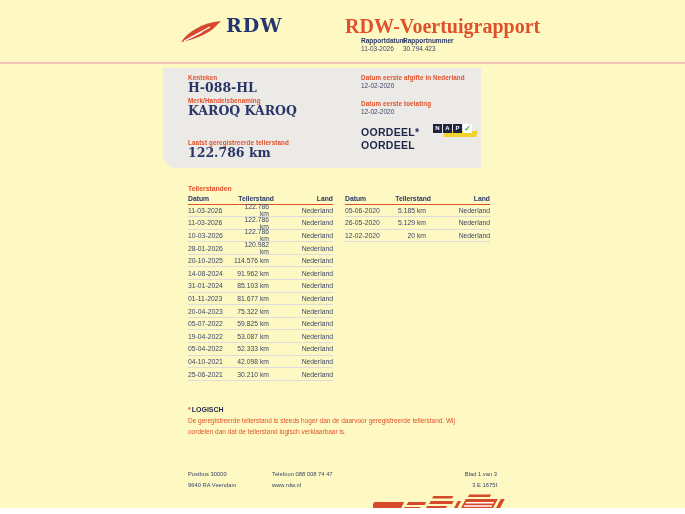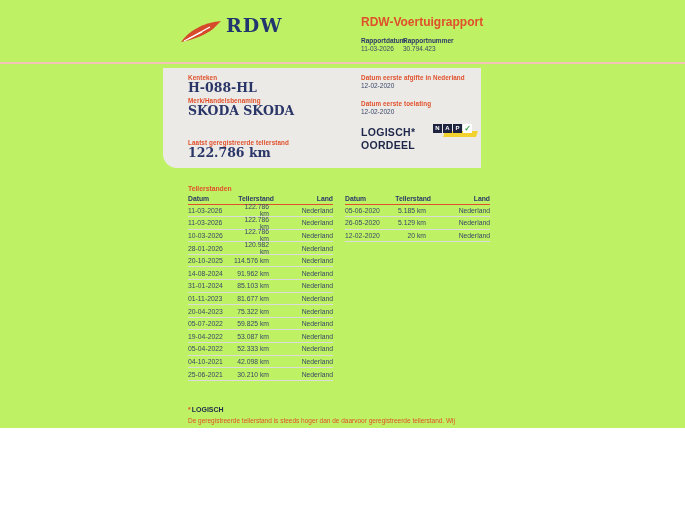--- a/index.html
+++ b/index.html
@@ -1,25 +1,25 @@
 <!DOCTYPE html>
 <html><head>
 <meta charset="utf-8">
 <style>
   html,body{margin:0;padding:0;background:#ffffff;}
-  .page{position:relative;width:685px;height:428px;background:#bef264;
+  .page{position:relative;width:685px;height:508px;background:#fef9c3;
         font-family:"Liberation Sans",sans-serif;overflow:hidden;}
   .abs{position:absolute;}
 
   
   .top-divider{top:62px;left:0;width:685px;height:2px;background:#f2c3b6;}
   .logo-text{left:226px;top:14px;font-family:"DejaVu Serif",serif;font-weight:bold;
              font-size:19px;color:#22356F;letter-spacing:1px;}
-  .doc-title{left:361px;top:15px;font-family:Liberation Sans, sans-serif;font-weight:bold;
-             font-size:12px;color:#E0502B;}
+  .doc-title{left:345px;top:15px;font-family:Liberation Serif, serif;font-weight:bold;
+             font-size:20px;color:#E0502B;}
   .meta-label{font-size:6.5px;font-weight:bold;color:#2B3668;}
   .meta-value{font-size:6.5px;color:#3A4667;}
 
   
   .vehicle-panel{left:163px;top:68px;width:318px;height:100px;background:#ECEAE7;
                  border-bottom-left-radius:14px;}
   .f-label{font-size:6.3px;font-weight:bold;color:#E0502B;letter-spacing:.1px;}
   .f-value-serif{font-family:"DejaVu Serif",serif;font-size:12.5px;color:#2B3668;font-weight:bold;}
   .f-value-sm{font-size:6.5px;color:#3A4667;}
   .oordeel{font-size:10.5px;font-weight:bold;color:#1E2749;letter-spacing:.3px;line-height:12.5px;}
@@ -78,33 +78,33 @@
   <div class="abs meta-value" style="left:361px;top:45px;">11-03-2026</div>
   <div class="abs meta-label" style="left:403px;top:37px;">Rapportnummer</div>
   <div class="abs meta-value" style="left:403px;top:45px;">30.794.423</div>
 
   <div class="abs vehicle-panel"></div>
 
   <div class="abs f-label" style="left:188px;top:74px;">Kenteken</div>
   <div class="abs f-value-serif" style="left:188px;top:80px;">H-088-HL</div>
 
   <div class="abs f-label" style="left:188px;top:97px;">Merk/Handelsbenaming</div>
-  <div class="abs f-value-serif" style="left:188px;top:103px;">SKODA SKODA</div>
+  <div class="abs f-value-serif" style="left:188px;top:103px;">KAROQ KAROQ</div>
 
   <div class="abs f-label" style="left:188px;top:139px;">Laatst geregistreerde tellerstand</div>
   <div class="abs f-value-serif" style="left:188px;top:145px;">122.786 km</div>
 
   <div class="abs f-label" style="left:361px;top:74px;">Datum eerste afgifte in Nederland</div>
   <div class="abs f-value-sm" style="left:361px;top:82px;">12-02-2020</div>
 
   <div class="abs f-label" style="left:361px;top:100px;">Datum eerste toelating</div>
   <div class="abs f-value-sm" style="left:361px;top:108px;">12-02-2020</div>
 
   <div class="abs oordeel" style="left:361px;top:126px;">
-    <div>LOGISCH*</div>
+    <div>OORDEEL*</div>
     <div>OORDEEL</div>
   </div>
 
   <div class="abs nap">
     <div class="nap-swoosh"></div>
     <div class="nap-squares">
       <div class="nap-sq">N</div>
       <div class="nap-sq">A</div>
       <div class="nap-sq">P</div>
       <div class="nap-sq check">✓</div>

